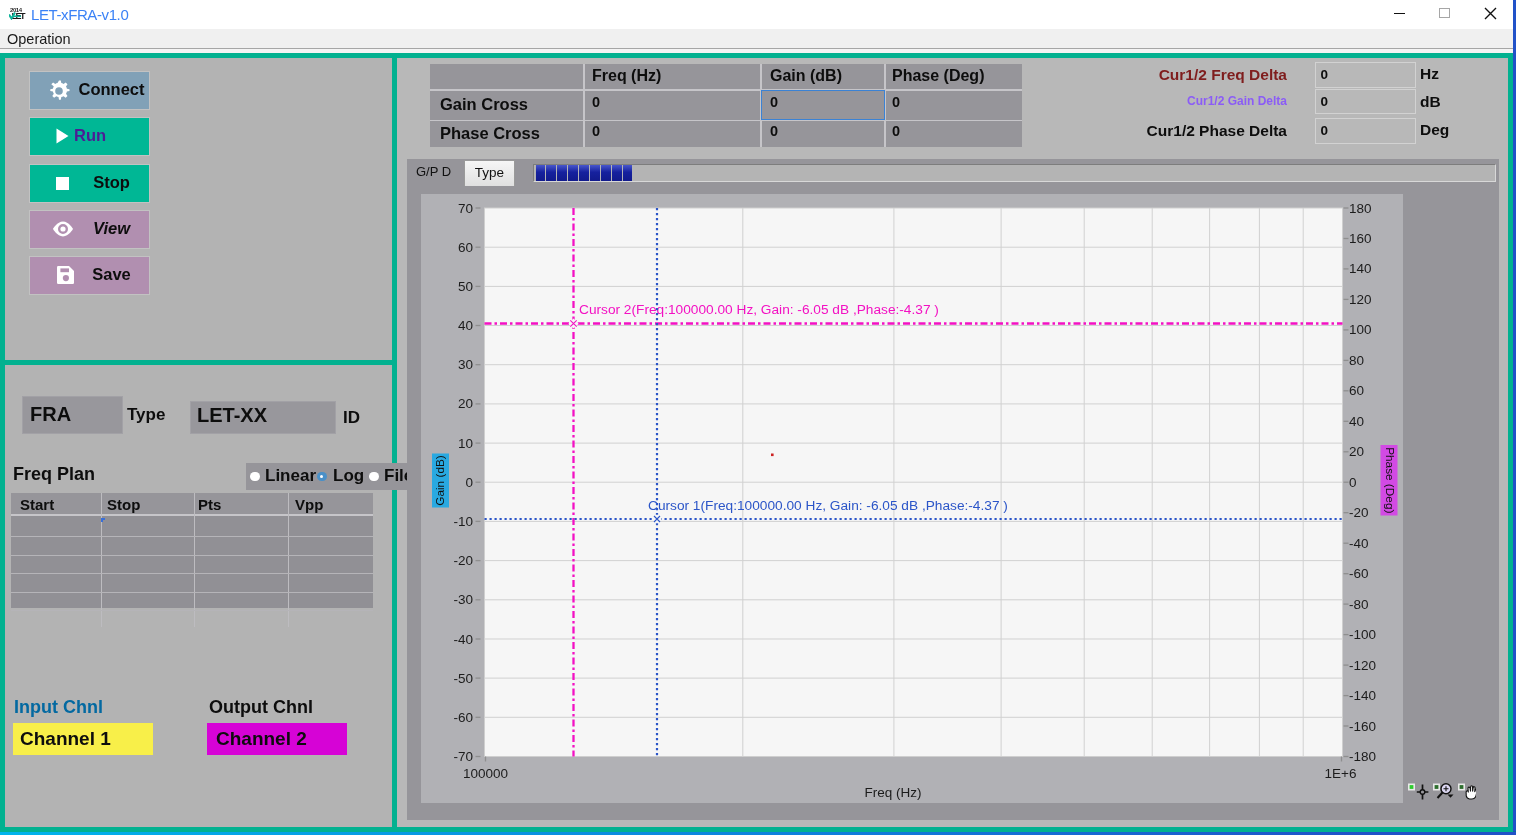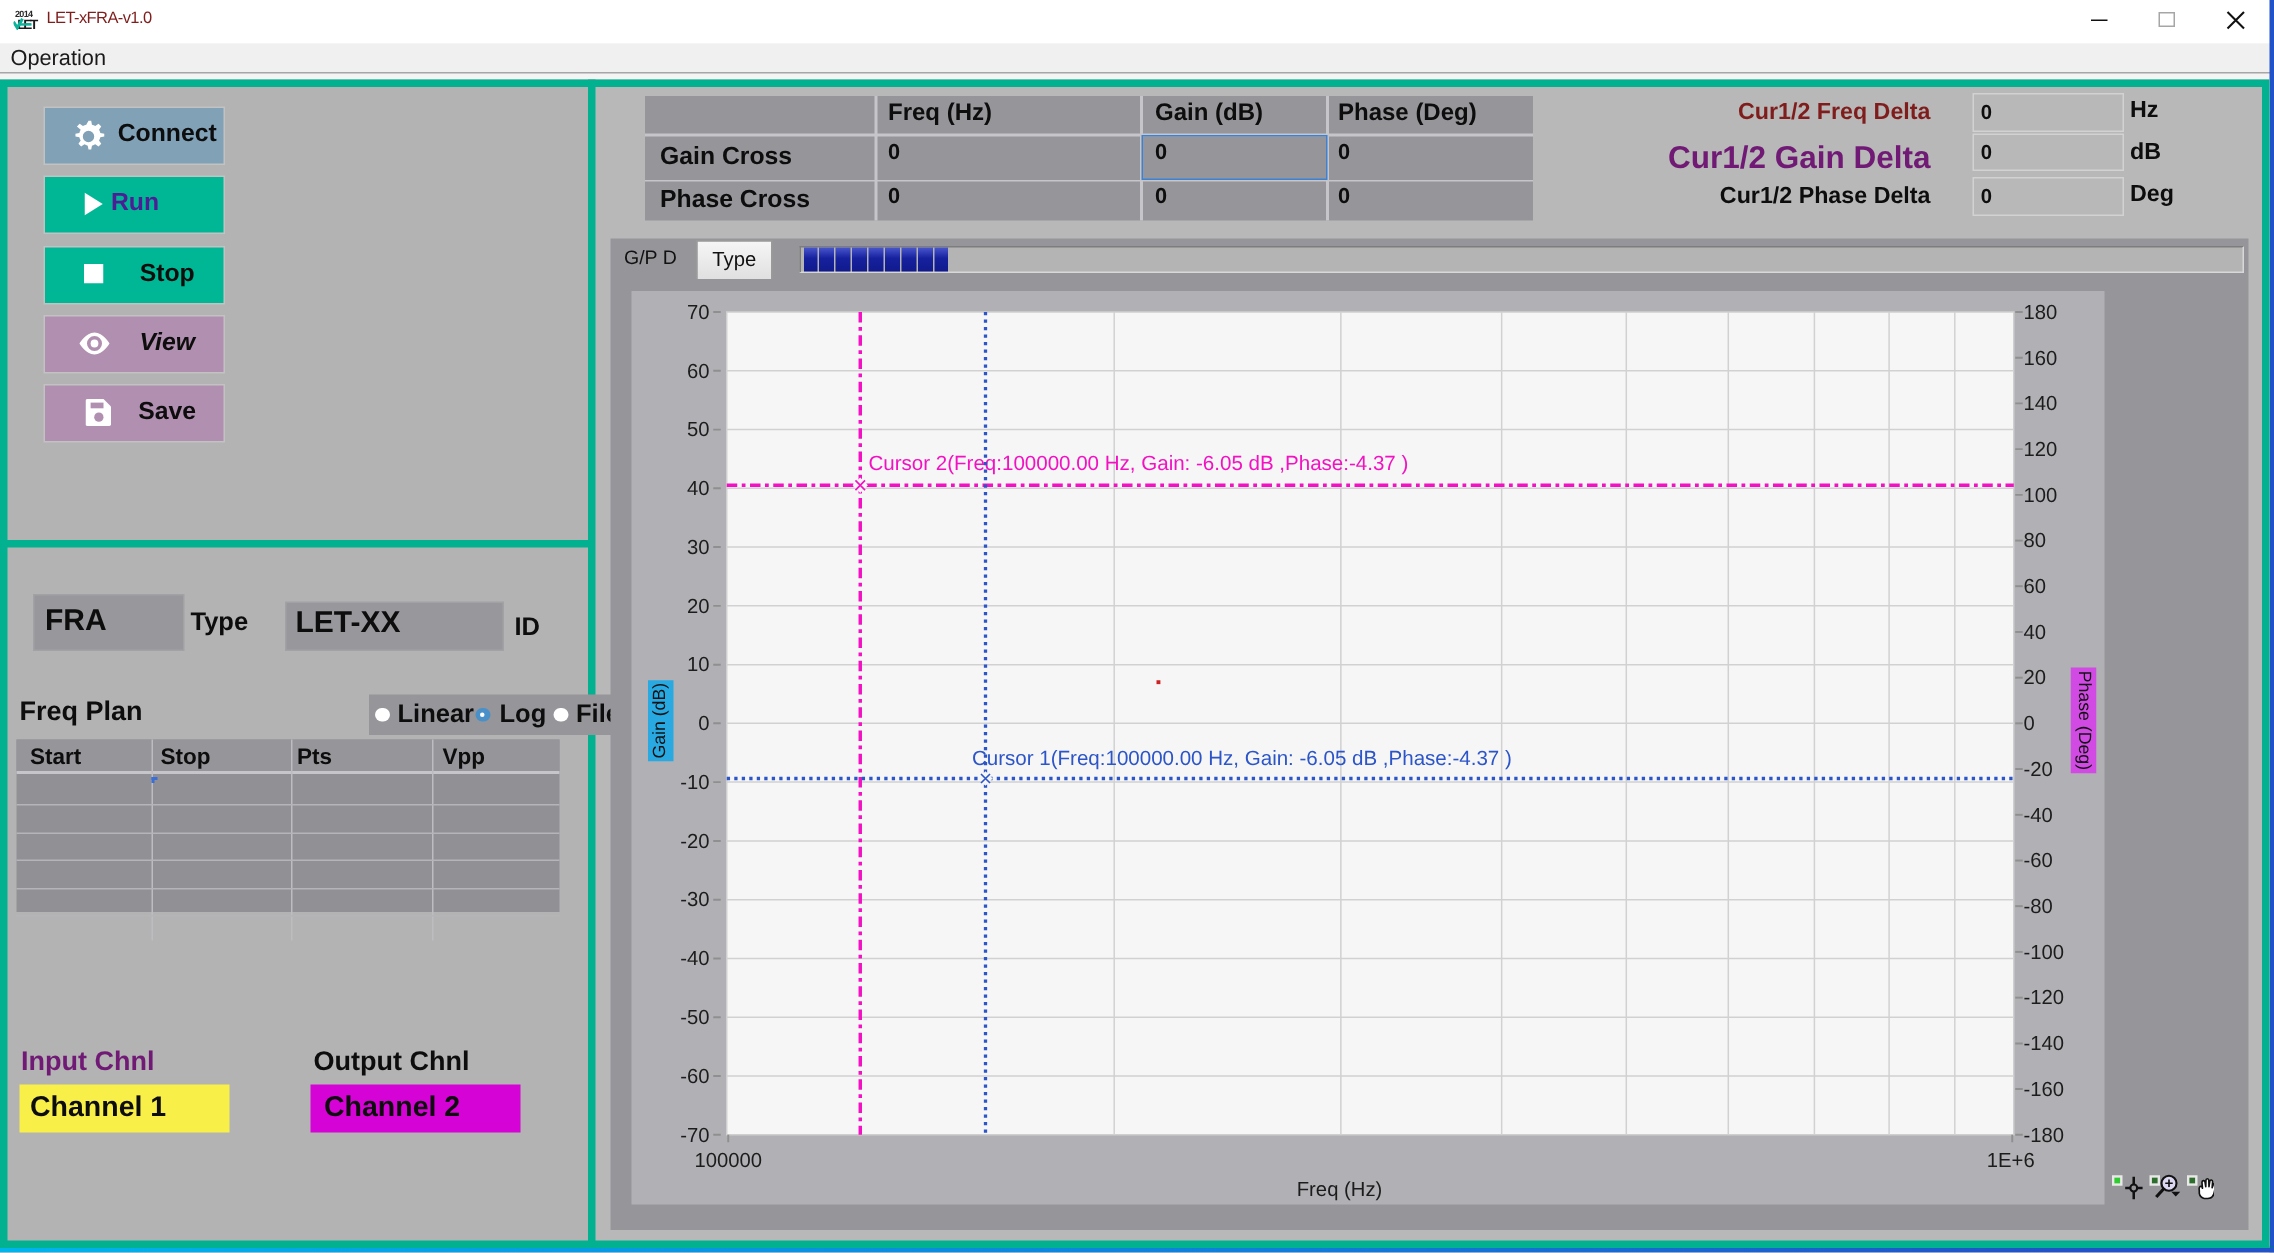--- a/index.html
+++ b/index.html
@@ -9,21 +9,21 @@
 </style></head>
 <body>
 
 <div class="abs" style="left:0;top:0;width:1516px;height:29px;background:#fff;">
   <svg class="abs" style="left:9px;top:6px" width="17" height="14" viewBox="0 0 17 14">
     <text x="1" y="5.5" font-size="6" font-weight="bold" fill="#2a2a2a" textLength="12">2014</text>
     <text x="2.5" y="13" font-size="9" font-weight="bold" fill="#1a1a1a" textLength="14">LET</text>
     <path d="M0 8.5 L2.5 12.5 L6 6.5" stroke="#0db39a" stroke-width="2" fill="none"></path>
     <rect x="3" y="9.5" width="9" height="1.6" fill="#0db39a"></rect>
   </svg>
-  <div class="abs" style="left:31px;top:5.5px;font-size:11px;letter-spacing:-0.4px;color:#7f1d1d;">LET-xFRA-v1.0</div>
+  <div class="abs" style="left:31px;top:5.5px;font-size:15px;letter-spacing:-0.4px;color:#3b82f6;">LET-xFRA-v1.0</div>
   <div class="abs" style="left:1394px;top:12.5px;width:10.5px;height:1.6px;background:#111;"></div>
   <div class="abs" style="left:1439px;top:7.5px;width:10.5px;height:10.5px;border:1.4px solid #a6a6a6;"></div>
   <svg class="abs" style="left:1484px;top:7px" width="13" height="13" viewBox="0 0 13 13">
     <path d="M1 1 L12 12 M1 12 L12 1" stroke="#111" stroke-width="1.4"></path>
   </svg>
 </div>
 
 <div class="abs" style="left:0;top:29px;width:1516px;height:20px;background:#f0f0f0;border-bottom:1px solid #a6a6a6;">
   <div class="abs" style="left:7px;top:2px;font-size:14.5px;color:#1a1a1a;">Operation</div>
 </div>
@@ -99,21 +99,21 @@
   <div class="abs" style="left:182.5px;top:0;width:1px;height:133.5px;background:#bdbcc0;"></div>
   <div class="abs" style="left:276.5px;top:0;width:1px;height:133.5px;background:#bdbcc0;"></div>
   <div class="abs" style="left:0;top:43.0px;width:362px;height:1px;background:#b5b4b8;"></div>
 <div class="abs" style="left:0;top:61.5px;width:362px;height:1px;background:#b5b4b8;"></div>
 <div class="abs" style="left:0;top:80.0px;width:362px;height:1px;background:#b5b4b8;"></div>
 <div class="abs" style="left:0;top:98.5px;width:362px;height:1px;background:#b5b4b8;"></div>
 <div class="abs" style="left:0;top:117.0px;width:362px;height:1px;background:#b5b4b8;"></div>
   <div class="abs" style="left:90px;top:25px;width:4px;height:4px;border-left:2px solid #3a6fd8;border-top:2px solid #3a6fd8;"></div>
 </div>
 
-<div class="abs b" style="left:14px;top:697px;font-size:18px;color:#701a75;">Input Chnl</div>
+<div class="abs b" style="left:14px;top:697px;font-size:18px;color:#0369a1;">Input Chnl</div>
 <div class="abs" style="left:13px;top:722.5px;width:139.5px;height:32px;background:#f8ef49;">
   <div class="abs b" style="left:7px;top:5px;font-size:19px;color:#0d0d0d;">Channel 1</div>
 </div>
 <div class="abs b" style="left:209px;top:697px;font-size:18px;color:#0d0d0d;">Output Chnl</div>
 <div class="abs" style="left:207px;top:722.5px;width:140px;height:32px;background:#d603d6;">
   <div class="abs b" style="left:9px;top:5px;font-size:19px;color:#0d0d0d;">Channel 2</div>
 </div>
 
 <div class="abs" style="left:430px;top:64px;width:592px;height:82.5px;background:#96959a;">
   <div class="abs" style="left:153px;top:0;width:2px;height:82.5px;background:#c6c5c9;"></div>
@@ -129,21 +129,21 @@
   <div class="abs b" style="left:162px;top:30px;font-size:14.5px;color:#0d0d0d;">0</div>
   <div class="abs b" style="left:340px;top:30px;font-size:14.5px;color:#0d0d0d;">0</div>
   <div class="abs b" style="left:462px;top:30px;font-size:14.5px;color:#0d0d0d;">0</div>
   <div class="abs b" style="left:162px;top:59px;font-size:14.5px;color:#0d0d0d;">0</div>
   <div class="abs b" style="left:340px;top:59px;font-size:14.5px;color:#0d0d0d;">0</div>
   <div class="abs b" style="left:462px;top:59px;font-size:14.5px;color:#0d0d0d;">0</div>
   <div class="abs" style="left:331px;top:25.5px;width:124px;height:30px;border:1.5px solid #3b82d4;"></div>
 </div>
 
 <div class="abs b" style="left:1110px;top:66px;width:177px;font-size:15.5px;color:#7f1d1d;text-align:right;">Cur1/2 Freq Delta</div>
-<div class="abs b" style="left:1110px;top:94px;width:177px;font-size:21px;color:#701a75;text-align:right;">Cur1/2 Gain Delta</div>
+<div class="abs b" style="left:1110px;top:94px;width:177px;font-size:12px;color:#8b5cf6;text-align:right;">Cur1/2 Gain Delta</div>
 <div class="abs b" style="left:1110px;top:121.5px;width:177px;font-size:15.5px;color:#0d0d0d;text-align:right;">Cur1/2 Phase Delta</div>
 <div class="abs" style="left:1314.5px;top:62px;width:101px;height:25.5px;border:1px solid #d2d2d2;font-size:13.5px;font-weight:bold;color:#0d0d0d;padding:4px 0 0 5px;">0</div>
 <div class="abs" style="left:1314.5px;top:88.5px;width:101px;height:25.5px;border:1px solid #d2d2d2;font-size:13.5px;font-weight:bold;color:#0d0d0d;padding:4px 0 0 5px;">0</div>
 <div class="abs" style="left:1314.5px;top:118px;width:101px;height:25.5px;border:1px solid #d2d2d2;font-size:13.5px;font-weight:bold;color:#0d0d0d;padding:4px 0 0 5px;">0</div>
 <div class="abs b" style="left:1420px;top:65px;font-size:15.5px;color:#0d0d0d;">Hz</div>
 <div class="abs b" style="left:1420px;top:93px;font-size:15.5px;color:#0d0d0d;">dB</div>
 <div class="abs b" style="left:1420px;top:120.5px;font-size:15.5px;color:#0d0d0d;">Deg</div>
 
 <div class="abs" style="left:407px;top:159px;width:1092px;height:661px;background:#96959a;"></div>
 <div class="abs" style="left:416px;top:164px;font-size:13px;color:#111;">G/P D</div>

